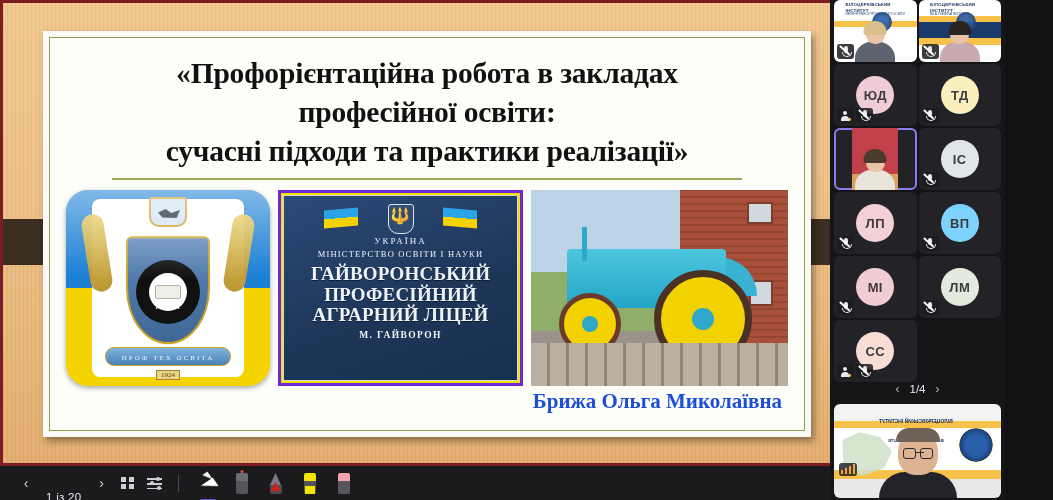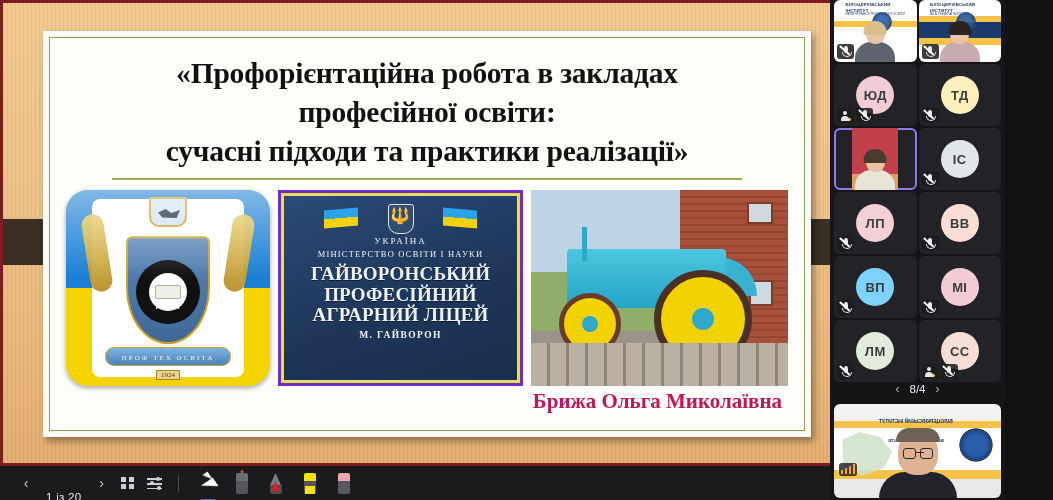--- a/index.html
+++ b/index.html
@@ -128,21 +128,21 @@
              border-radius:50%; background:#f2d200; border:7px solid #4a3126; }
   .tr-hubF, .tr-hubB { position:absolute; left:50%; top:50%; transform:translate(-50%,-50%);
              border-radius:50%; background:#2fa8c9; }
   .tr-hubF{ width:16px;height:16px;} .tr-hubB{ width:22px;height:22px;}
   .tr-wall { position:absolute; left:0; right:0; bottom:0; height:22%;
              background:repeating-linear-gradient(90deg,#b9b0a2 0 16px,#8e867a 16px 19px); }
 
   
   #author {
     position:absolute; right:22px; bottom:16px;
-    font-family:"Liberation Serif", serif; font-weight:bold; font-size:21px; color:#be185d;
+    font-family:"Liberation Serif", serif; font-weight:bold; font-size:21px; color:#1d4ed8;
   }
 
   
   #toolbar {
     position:absolute; left:0; top:466px; width:878px; height:34px;
     background:#1b1b1e; display:flex; align-items:center; padding-left:14px; gap:2px;
   }
   .tb-btn { height:26px; min-width:24px; display:flex; align-items:center; justify-content:center;
             color:#cfcfd4; font-size:14px; padding:0 5px; border-radius:4px; cursor:pointer; }
   #slide-counter { color:#e6e6ea; font-size:11.5px; padding:0 6px; letter-spacing:.3px;margin-top:28px; }
@@ -491,30 +491,20 @@
           <div class="avatar" style="background: rgb(243, 207, 216);">ЛП</div>
           <div class="badges">
             <span class="badge">
               <span class="mic-off">
                 <span class="slash"></span>
               </span>
             </span>
           </div>
         </div>
         <div class="tile">
-          <div class="avatar" style="background: rgb(251, 221, 213);">ВВ</div>
-          <div class="badges">
-            <span class="badge">
-              <span class="mic-off">
-                <span class="slash"></span>
-              </span>
-            </span>
-          </div>
-        </div>
-        <div class="tile">
           <div class="avatar" style="background: #7dd3fc;">ВП</div>
           <div class="badges">
             <span class="badge">
               <span class="mic-off">
                 <span class="slash"></span>
               </span>
             </span>
           </div>
         </div>
         <div class="tile">
@@ -549,21 +539,21 @@
               <span class="mic-off">
                 <span class="slash"></span>
               </span>
             </span>
           </div>
         </div>
       </div>
 
     <div id="pager">
       <span class="ch">‹</span>
-      <span class="lbl">8/4</span>
+      <span class="lbl">1/4</span>
       <span class="ch">›</span>
     </div>
 
     <div id="self-view">
       <div class="sv-bg"></div>
       <div class="sv-map"></div>
       <div class="sv-seal"></div>
       <div class="sv-t1">БІЛОЦЕРКІВСЬКИЙ ІНСТИТУТ</div>
       <div class="sv-t2">BILA TSERKVA INSTITUTE</div>
       <div class="sv-man">

